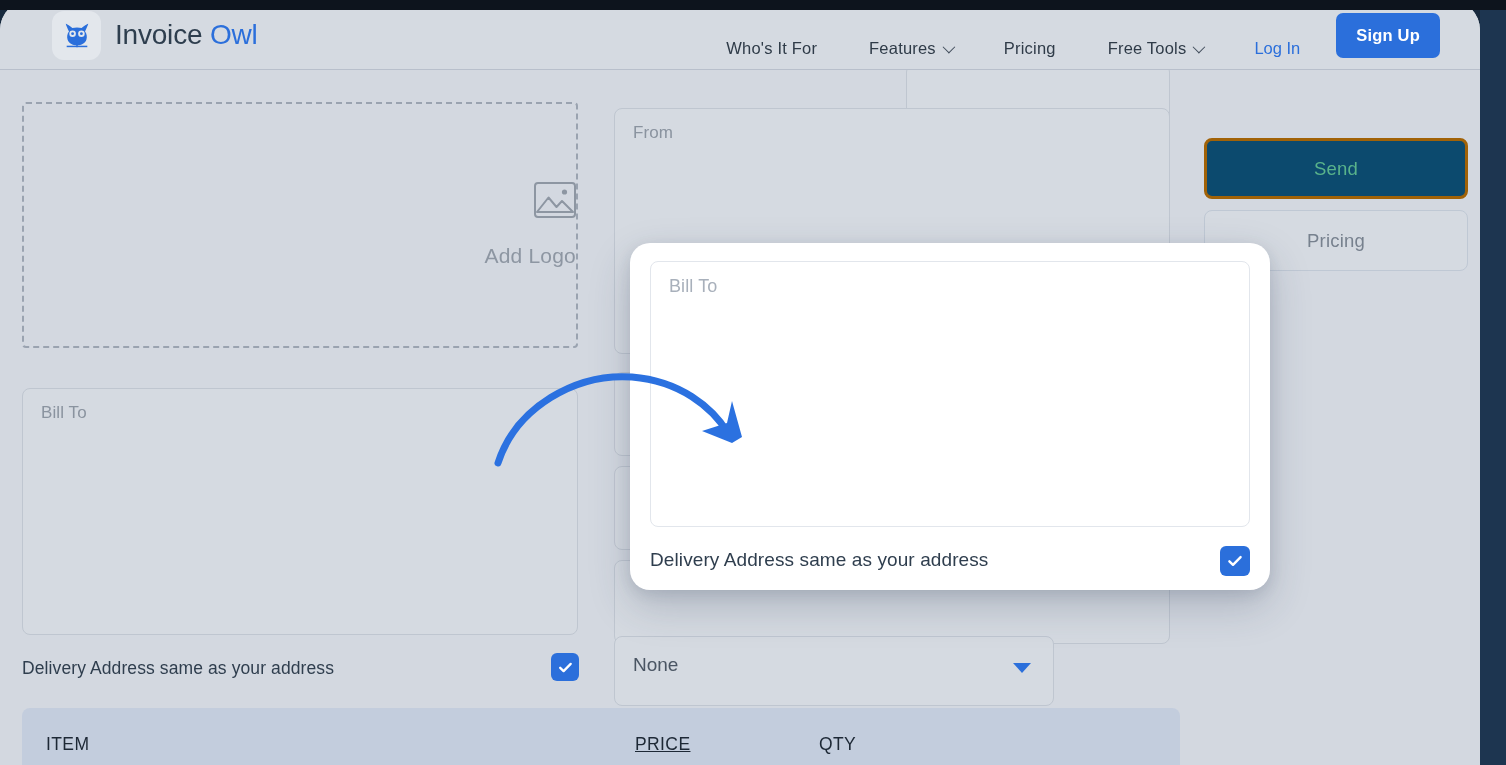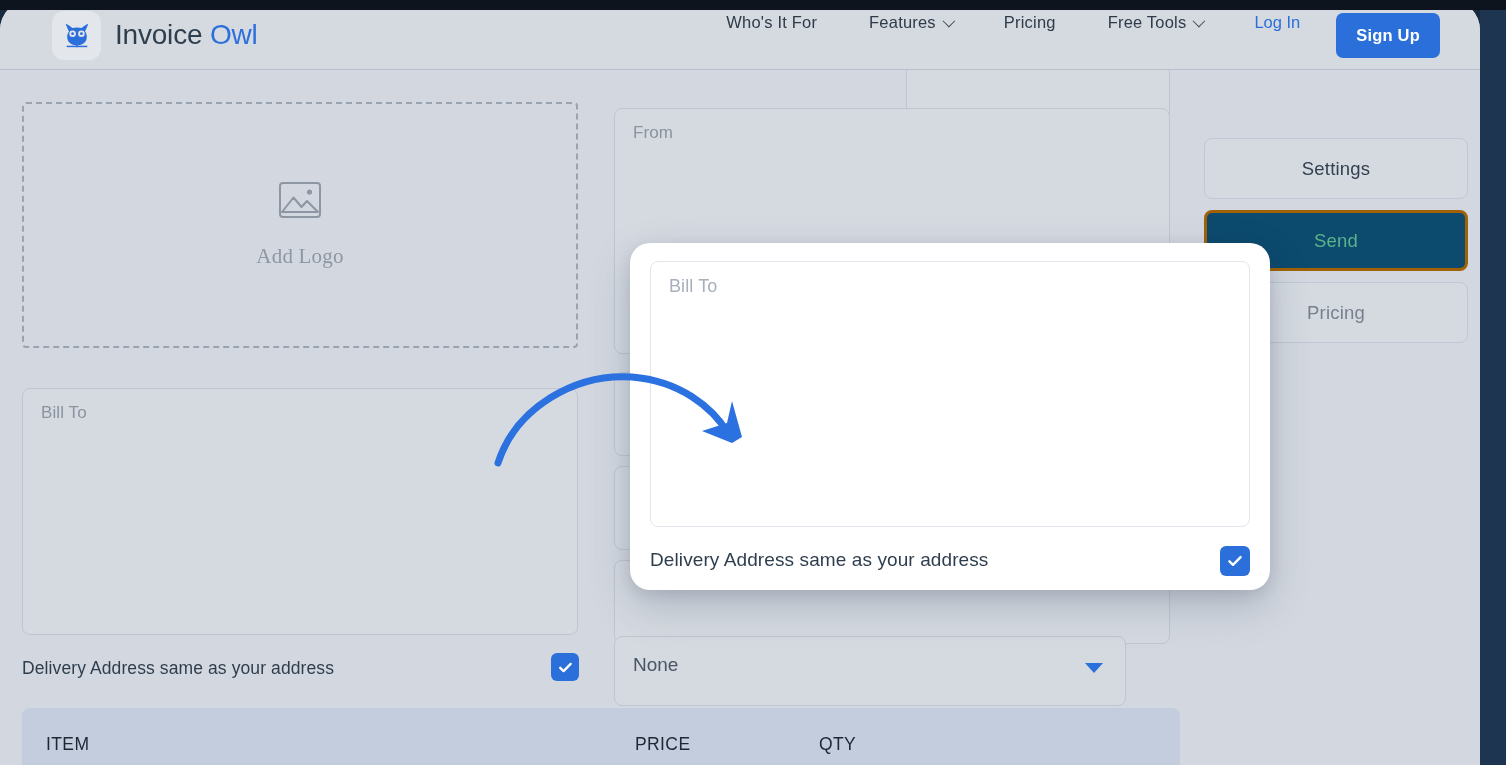--- a/index.html
+++ b/index.html
@@ -69,21 +69,21 @@
     font-weight: 400;
     color: #2e3e4e;
     white-space: nowrap;
   }
   .brand-text .accent { color: #2b6fdb; font-weight: 400; }
   .brand-text .plain { font-weight: 400; text-align: center; }
 
   #nav-links {
     margin-left: auto;
     display: flex;
-    align-items: flex-start;
+    align-items: flex-end;
     gap: 0px;
     margin-right: 40px;
   }
   .nav-item {
     font-size: 16.5px;
     color: #2f3b48;
     letter-spacing: 0.2px;
     padding: 0 26px;
     display: flex;
     align-items: center;
@@ -158,25 +158,24 @@
 
   
   #logo-box {
     position: absolute;
     left: 22px; top: 32px;
     width: 556px; height: 246px;
     border: 2px dashed #9aa3b0;
     border-radius: 4px;
     display: flex;
     flex-direction: column;
-    align-items: center;
+    align-items: flex-end;
     justify-content: center;
     gap: 22px;
     cursor: pointer;
-    font-family: Liberation Serif, serif;
   }
   #logo-box .logo-label {
     font-size: 21px;
     color: #8d96a2;
     letter-spacing: 0.2px;
   }
 
   
   #from-field {
     left: 614px; top: 38px;
@@ -205,21 +204,21 @@
 
   
   #top-field {
     left: 906px; top: -6px;
     width: 264px; height: 72px;
   }
 
   
   #none-select {
     left: 614px; top: 566px;
-    width: 512px; height: 70px;
+    width: 440px; height: 70px;
     cursor: pointer;
   }
   #none-select .sel-value {
     position: absolute;
     left: 18px; top: 17px;
     font-size: 19px;
     color: #4a5563;
   }
   #none-select .sel-arrow {
     position: absolute;
@@ -299,21 +298,21 @@
     color: #1d2835;
   }
   #table-head .th {
     position: absolute;
     top: 26px;
     font-size: 17.5px;
     font-weight: 400;
     letter-spacing: 0.4px;
   }
   #th-item  { left: 24px; }
-  #th-price { left: 613px; }
+  #th-price { left: 613px; text-decoration: underline; }
   #th-qty   { left: 797px; }
   #th-total { right: 44px; margin-top: 32px; }
 
   
   #modal {
     position: absolute;
     left: 630px; top: 243px;
     width: 640px; height: 347px;
     background: #ffffff;
     border-radius: 20px;
@@ -474,21 +473,20 @@
       </div>
 
       <div id="table-head">
         <span class="th" id="th-item">ITEM</span>
         <span class="th" id="th-price">PRICE</span>
         <span class="th" id="th-qty">QTY</span>
         <span class="th" id="th-total">TOTAL</span>
       </div>
 
       <div id="actions">
-        <button class="act-btn">Settings</button>
         <button class="act-btn send">Send</button>
         <button class="act-btn dim">Pricing</button>
       </div>
 
     </div>
 
     <svg id="arrow" viewBox="0 0 300 150">
       <path d="M18 118 C36 62, 96 28, 152 32 C200 36, 232 62, 248 88" fill="none" stroke="#2b71e0" stroke-width="7" stroke-linecap="round"></path>
       <path d="M252 98 L222 86 L247 78 L252 56 L262 92 Z" fill="#2b71e0"></path>
     </svg>

